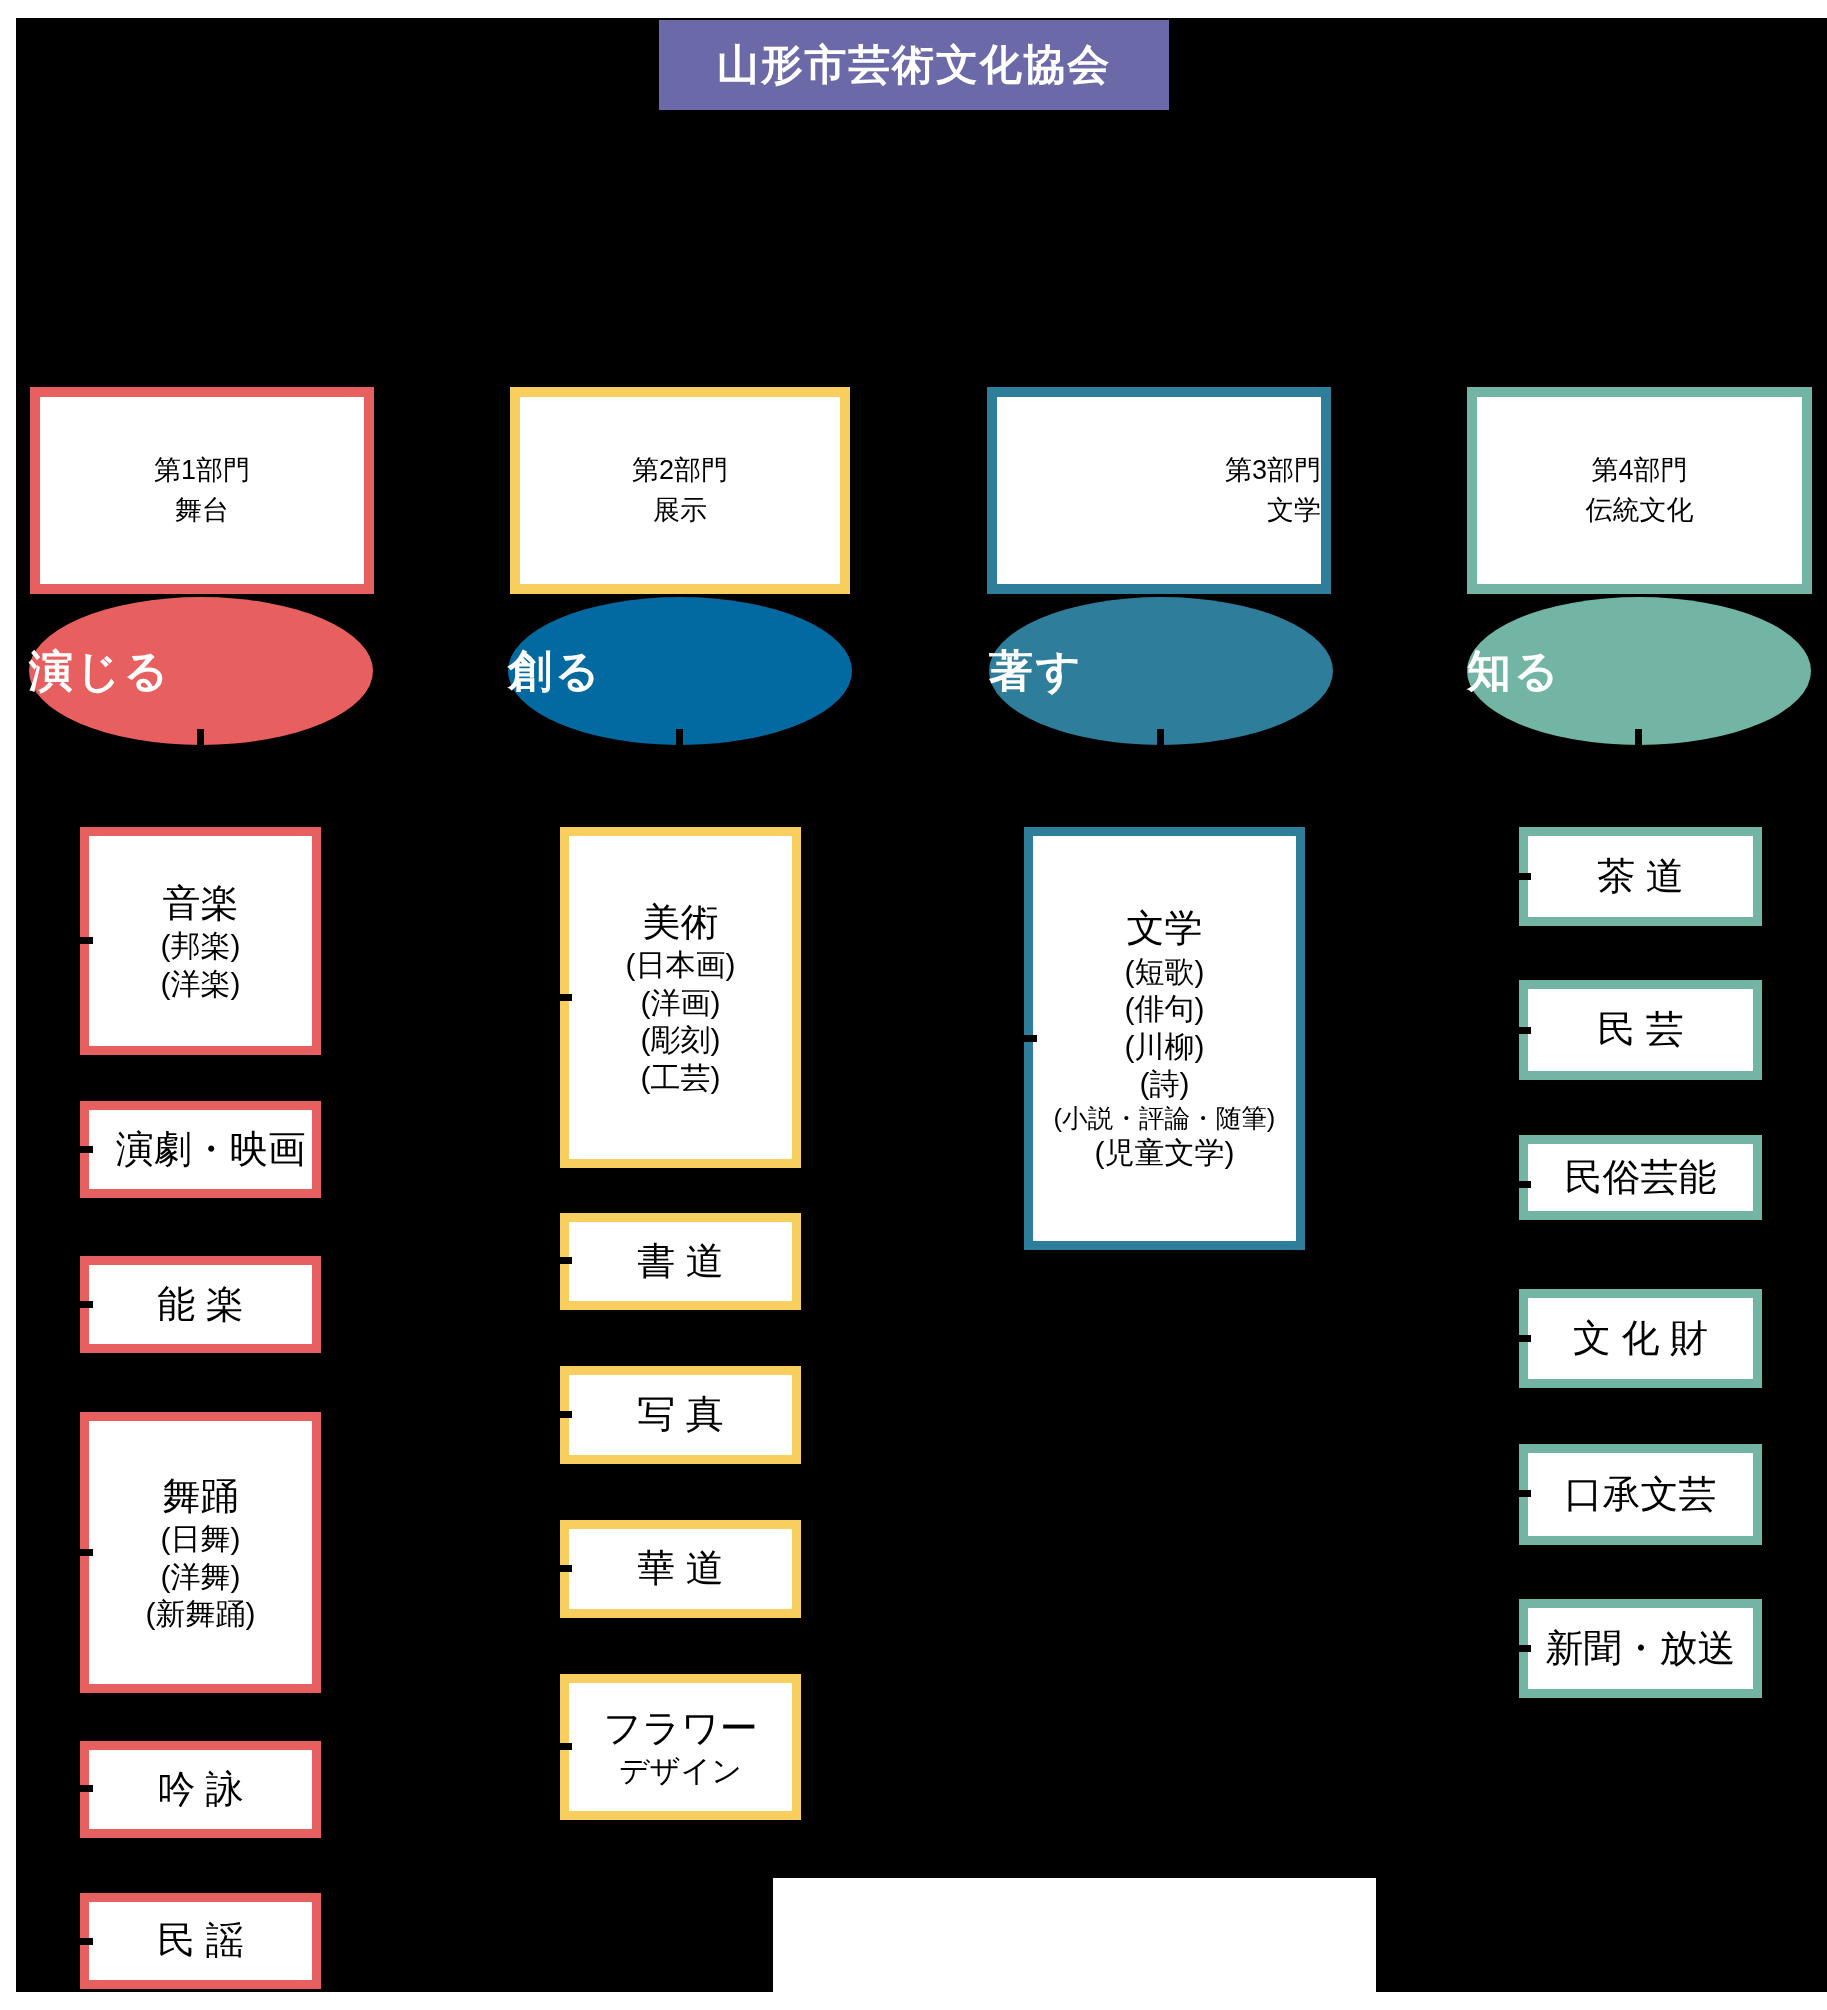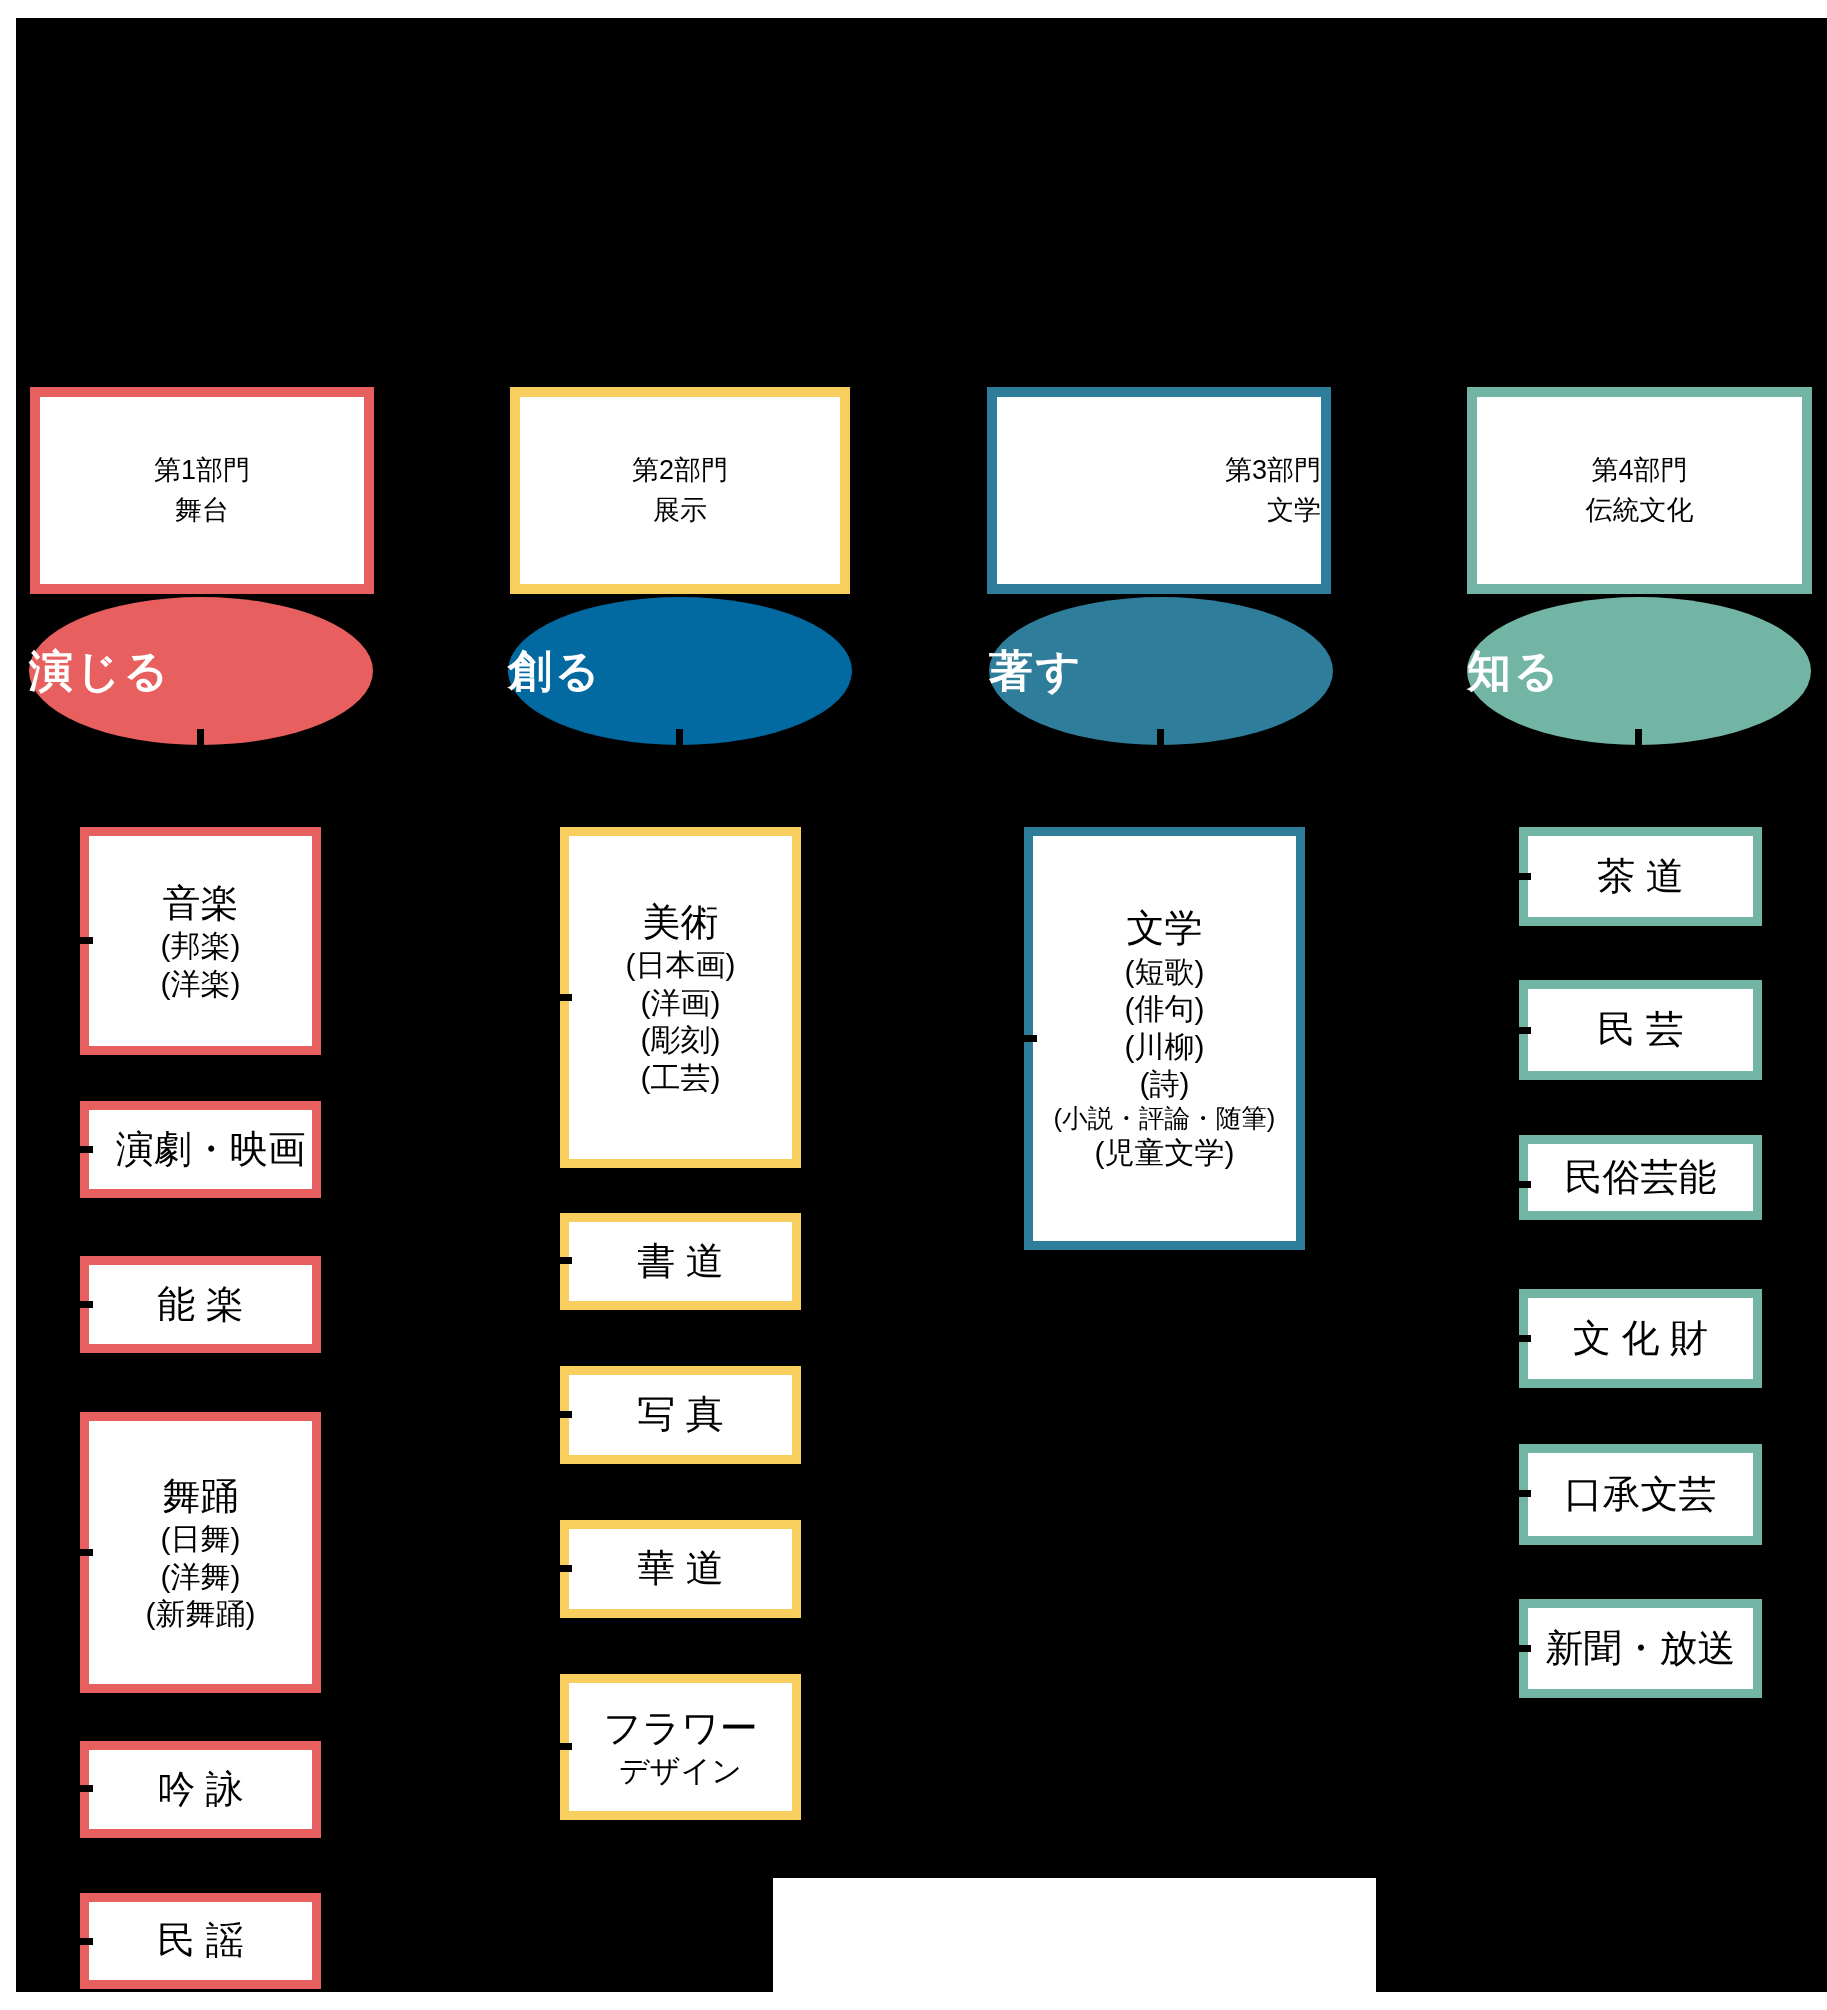--- a/index.html
+++ b/index.html
@@ -41,20 +41,23 @@
   .item-sub.small{font-size:25.6px;}
   .tick{position:absolute;background:#000000;}
 </style>
 </head>
 <body>
 
 <div id="canvas">
   <div id="blackfield" style="left:15.5px;top:18.3px;width:1812px;height:1974px;"></div>
   <div id="cutout" style="left:773px;top:1878px;width:603px;height:114px;"></div>
 
+  <div class="abs assoc" id="assoc-box" style="left: 659px; top: 20px; width: 510px; height: 90px; background: rgb(107, 105, 168);">
+    <span>山形市芸術文化協会</span>
+  </div>
 
   <div id="columns-root">
       <div class="tick" style="left: 197px; top: 371px; width: 7.3px; height: 25.6px;"></div>
       <div class="abs divbox" style="left: 30px; top: 387px; width: 344px; height: 207px; border: 10px solid rgb(232, 95, 95);">
         <div>第1部門</div>
         <div>舞台</div>
       </div>
       <div class="abs ellipse" style="left: 29px; top: 597px; width: 344px; height: 148px; background: rgb(232, 95, 95);">
         <div>演じる</div>
       </div>

